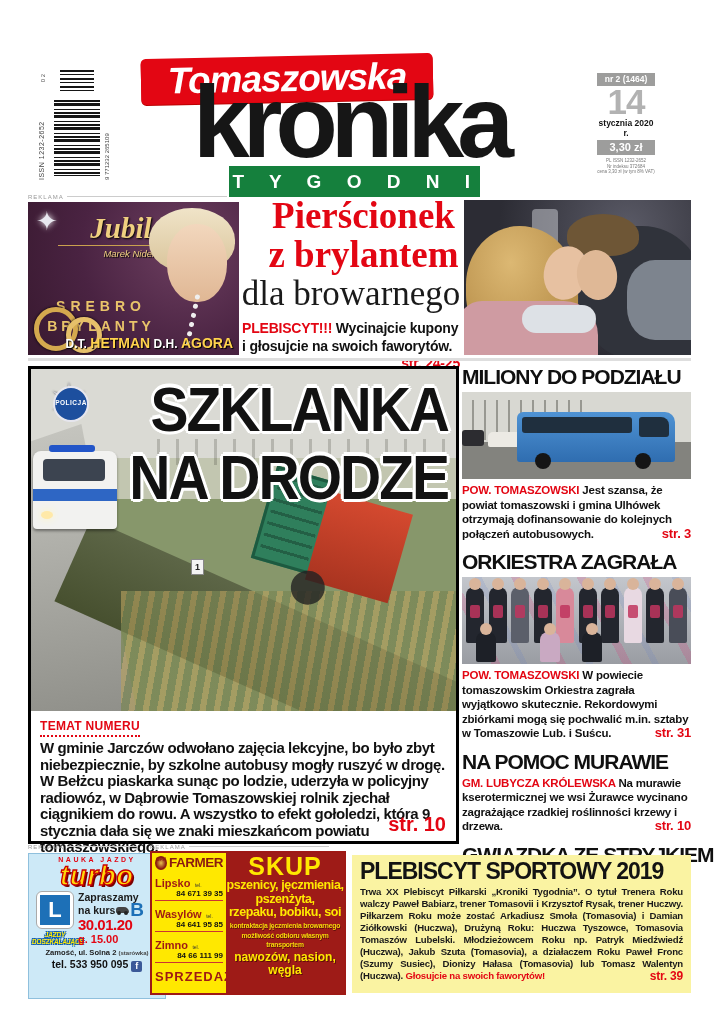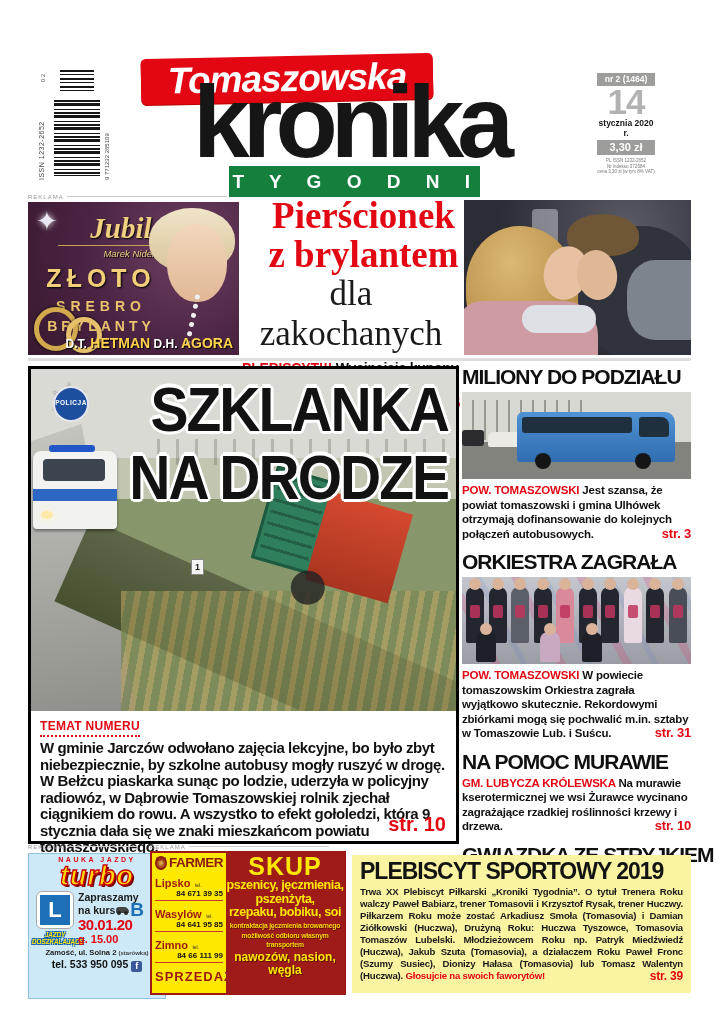--- a/index.html
+++ b/index.html
@@ -230,37 +230,36 @@
 cena 3,30 zł (w tym 8% VAT)</div>
     </div>
   </header>
 
   <div class="ad-label" style="left:28px;top:194px;"><span>REKLAMA</span><i style="width:160px;"></i></div>
 
   <div class="jub">
     <div class="jub-star">✦</div>
     <div class="jub-brand">Jubiler</div>
     <div class="jub-owner">Marek Nideria</div>
-    <div class="jub-l1">ZŁOTO</div>
     <div class="jub-l2">SREBRO</div>
     <div class="jub-l3">BRYLANTY</div>
     <div class="jw-hair"></div>
     <div class="jw-face"></div>
     <div class="jw-pearls"></div>
     <div class="jub-rings"></div>
     <div class="jub-stores">
       <span>D.T.</span> <b>HETMAN</b>
       <span>D.H.</span> <b>AGORA</b>
     </div>
   </div>
 
   <section class="promo">
     <div class="promo-l1">Pierścionek</div>
     <div class="promo-l2">z brylantem</div>
-    <div class="promo-l3">dla zakochanych</div>
+    <div class="promo-l3">dla browarnego</div>
     <p class="promo-txt">
       <span class="red">PLEBISCYT!!!</span>
       <span>Wycinajcie kupony i głosujcie na swoich faworytów.</span>
       <span class="red pg">str. 24-25</span>
     </p>
   </section>
 
   <div class="couple">
     <div class="cp-light1"></div>
     <div class="cp-man"></div>

